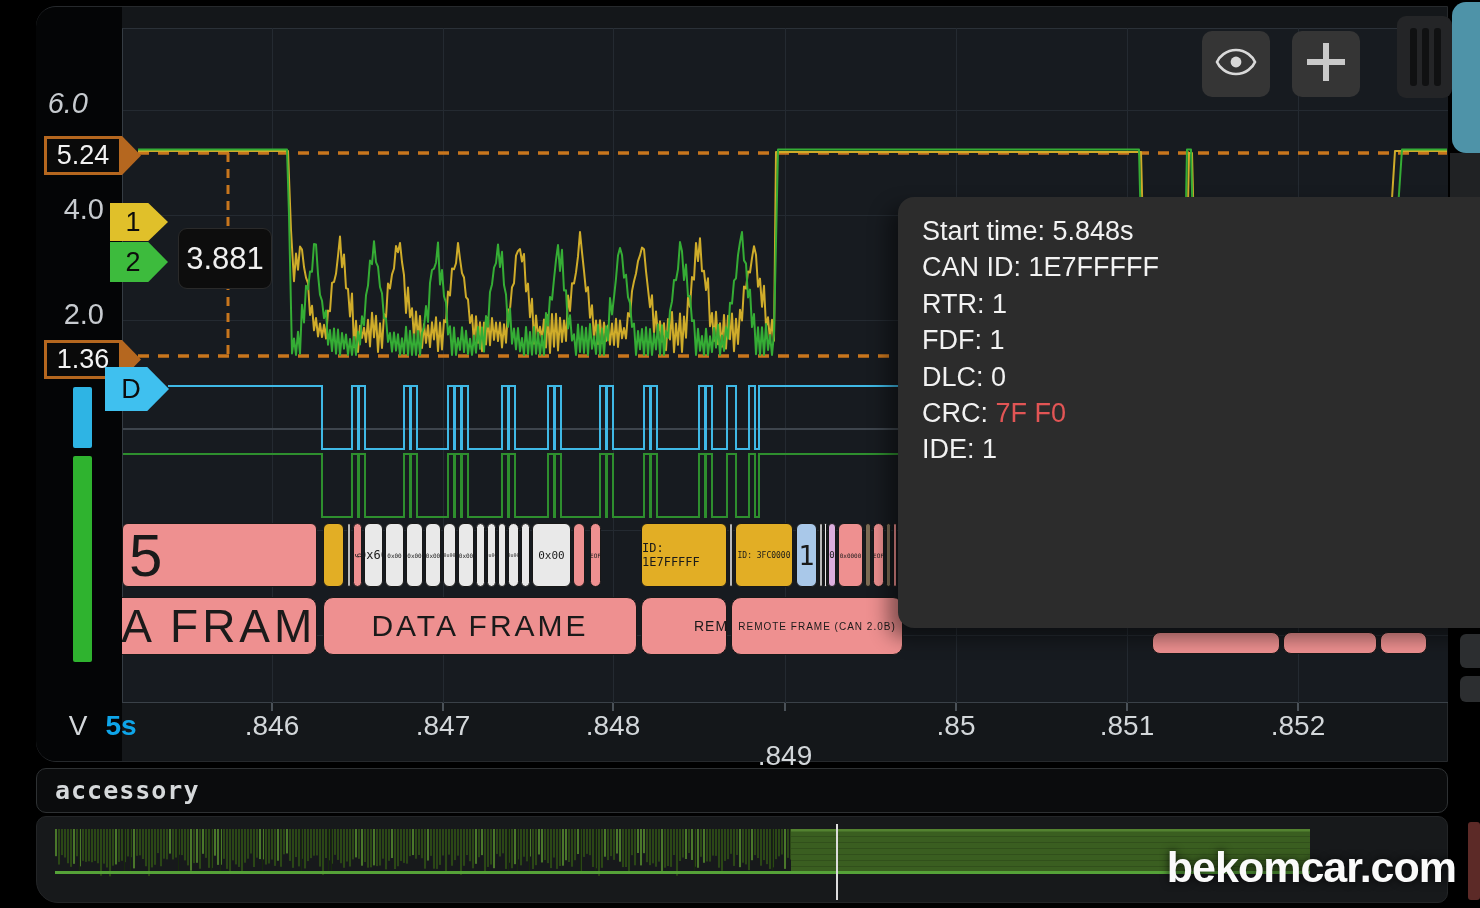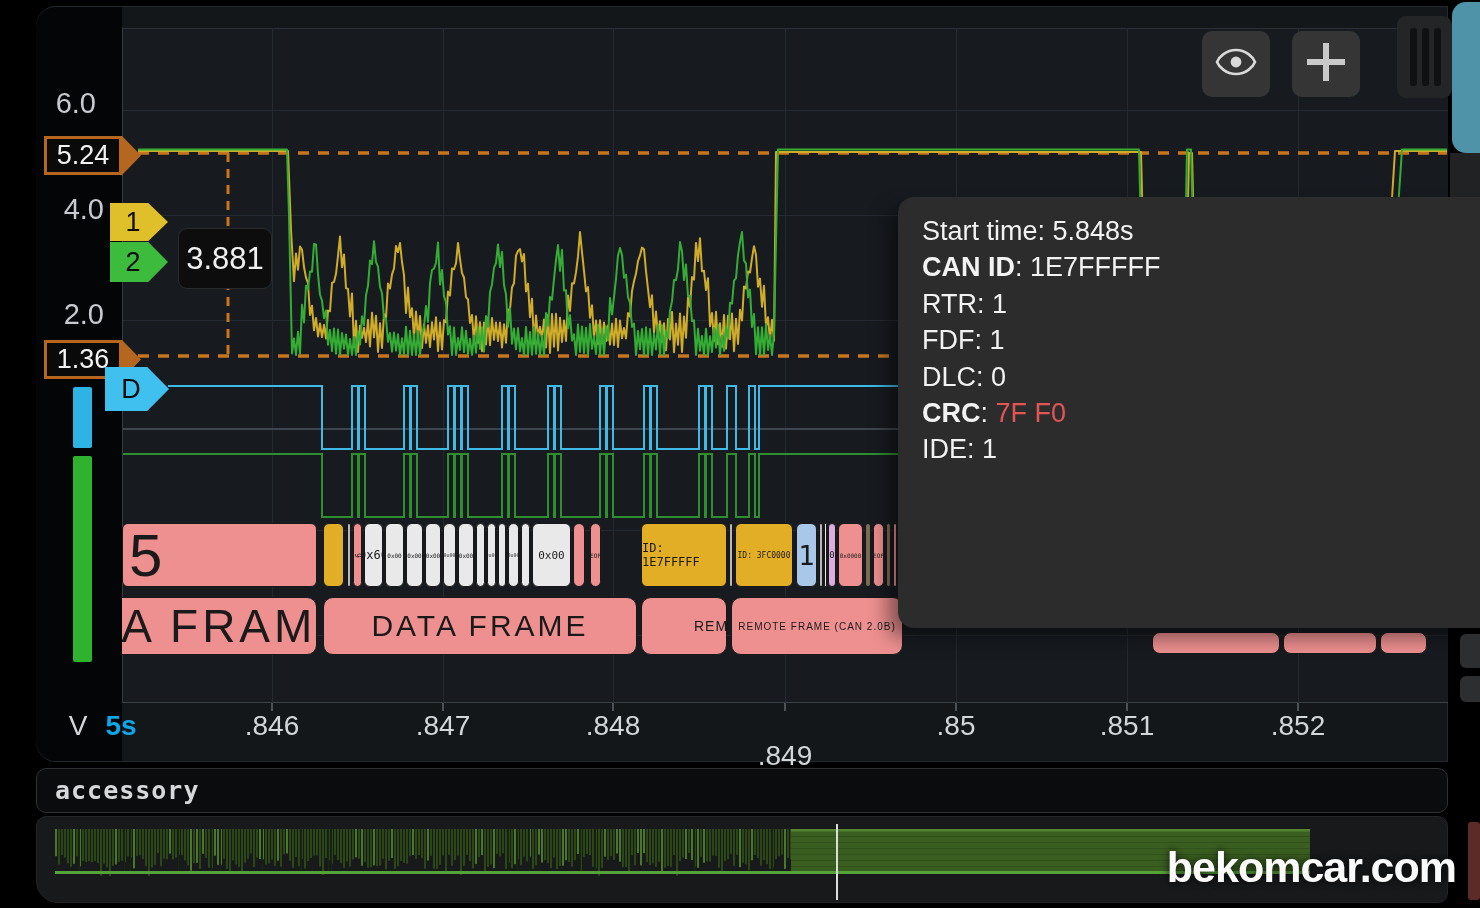--- a/index.html
+++ b/index.html
@@ -26,21 +26,21 @@
     box-sizing:border-box;display:flex;align-items:center;justify-content:center;
     font-family:"DejaVu Sans Mono",monospace;color:#1a1a1a;overflow:hidden;}
   .f2{position:absolute;top:569px;height:58px;border:1px solid #181818;border-radius:10px;
     box-sizing:border-box;display:flex;align-items:center;justify-content:center;
     color:#1a1a1a;overflow:hidden;white-space:nowrap;}
   .stub{position:absolute;top:604px;height:22px;border:1px solid #181818;border-radius:8px;box-sizing:border-box;}
   #tooltip{left:898px;top:197px;width:582px;height:431px;background:#2c2c2c;
     border-radius:16px 0 0 16px;box-shadow:-10px 10px 20px rgba(0,0,0,.45);
     padding:16px 0 0 24px;box-sizing:border-box;}
   .tt-line{font-size:27px;line-height:36.4px;color:#f2f2f2;}
-  .tt-b{font-weight:bold;}
+  .tt-b{font-weight:normal;}
   .btn{width:68px;height:66px;background:#353535;border-radius:10px;display:flex;
     align-items:center;justify-content:center;}
   #handle{left:1397px;top:16px;width:55px;height:82px;background:#242527;border-radius:9px;}
   .ridge{position:absolute;top:12px;width:7px;height:58px;background:#101112;border-radius:3px;}
   #teal{left:1452px;top:2px;width:28px;height:151px;border-radius:14px 0 0 14px;}
   #underteal{left:1450px;top:153px;width:30px;height:44px;background:#202224;}
   .rstub{left:1460px;width:20px;background:#2c2e30;border-radius:6px 0 0 6px;}
   #maroon{left:1468px;top:822px;width:12px;height:78px;background:#5c2a27;border-radius:3px;}
   #accessory{left:36px;top:768px;width:1412px;height:45px;background:#0b0c0d;border:1px solid #2e3133;
     border-radius:10px;box-sizing:border-box;display:flex;align-items:center;padding-left:18px;}
@@ -447,21 +447,21 @@
     <div class="abs f2" style="left: -64px; width: 259px; background: rgb(238, 144, 144); font-size: 46px; letter-spacing: 4px;">DATA FRAME</div>
     <div class="abs f2" style="left: 201px; width: 314px; background: rgb(238, 144, 144); font-size: 30px; letter-spacing: 3px;">DATA FRAME</div>
     <div class="abs f2" style="left: 519px; width: 86px; background: rgb(238, 144, 144); font-size: 14px; letter-spacing: 1px; justify-content: flex-start; padding-left: 52px;">REMOTE FRAME</div>
     <div class="abs f2" style="left: 609px; width: 172px; background: rgb(238, 144, 144); font-size: 10px; letter-spacing: 1px;">REMOTE FRAME  (CAN 2.0B)</div>
     <div class="abs stub" style="left: 1030px; width: 128px; background: rgb(238, 144, 144);"></div>
     <div class="abs stub" style="left: 1161px; width: 94px; background: rgb(238, 144, 144);"></div>
     <div class="abs stub" style="left: 1258px; width: 47px; background: rgb(238, 144, 144);"></div>
   </div>
 
 <div class="abs" id="markers" style="left:0;top:0;width:1480px;height:908px;">
-  <div class="abs ylab" style="left:32px;top:87px;">6.0</div>
+  <div class="abs ylab" style="left:24px;top:87px;font-style:italic;">6.0</div>
   <div class="abs ylab" style="left:40px;top:193px;">4.0</div>
   <div class="abs ylab" style="left:40px;top:298px;">2.0</div>
 
   <div class="abs cursor-box" style="left:44px;top:136px;">5.24</div>
   <div class="abs cursor-arrow" style="left:122px;top:136px;"></div>
   <div class="abs cursor-box" style="left:44px;top:340px;">1.36</div>
   <div class="abs cursor-arrow" style="left:122px;top:340px;"></div>
 
   <div class="abs tag" style="left:110px;top:203px;width:58px;height:38px;background:#e0c02a;">1</div>
   <div class="abs tag" style="left:110px;top:242px;width:58px;height:40px;background:#3dbb3d;">2</div>

